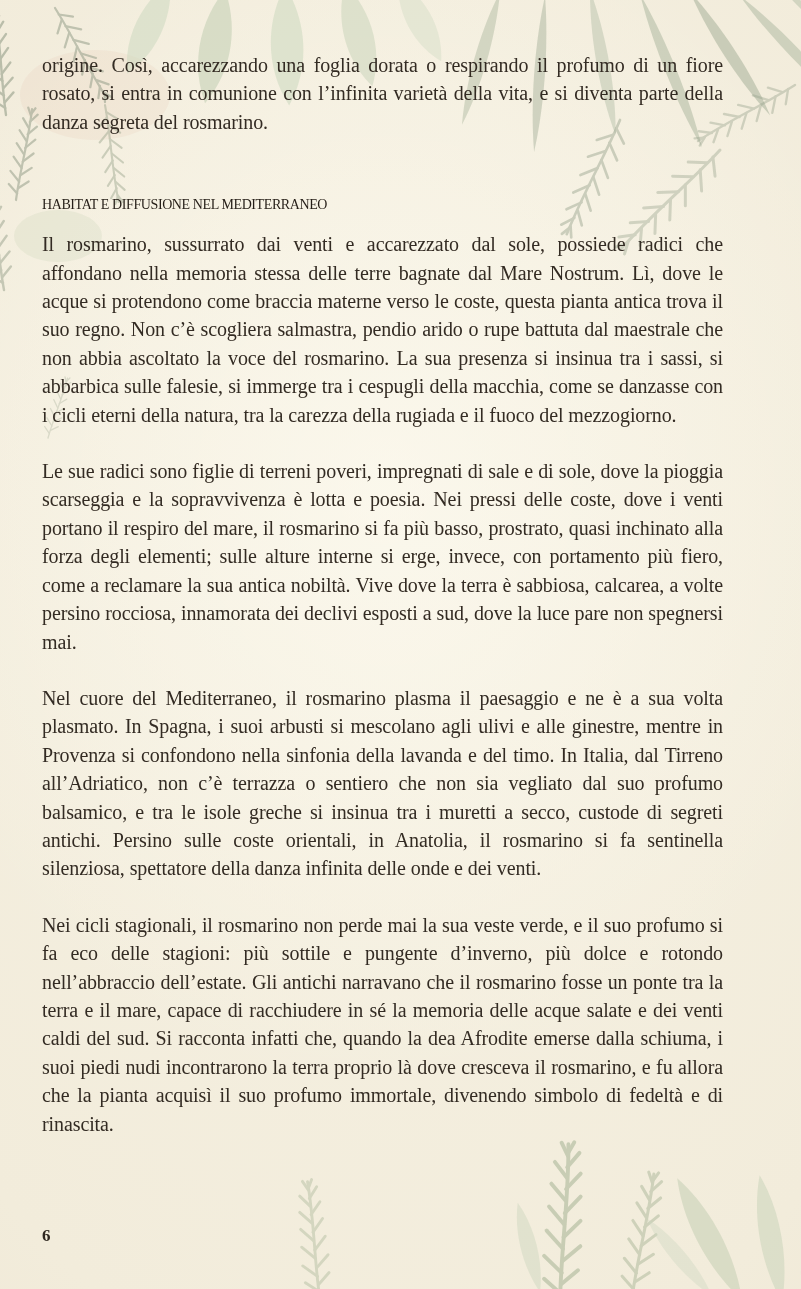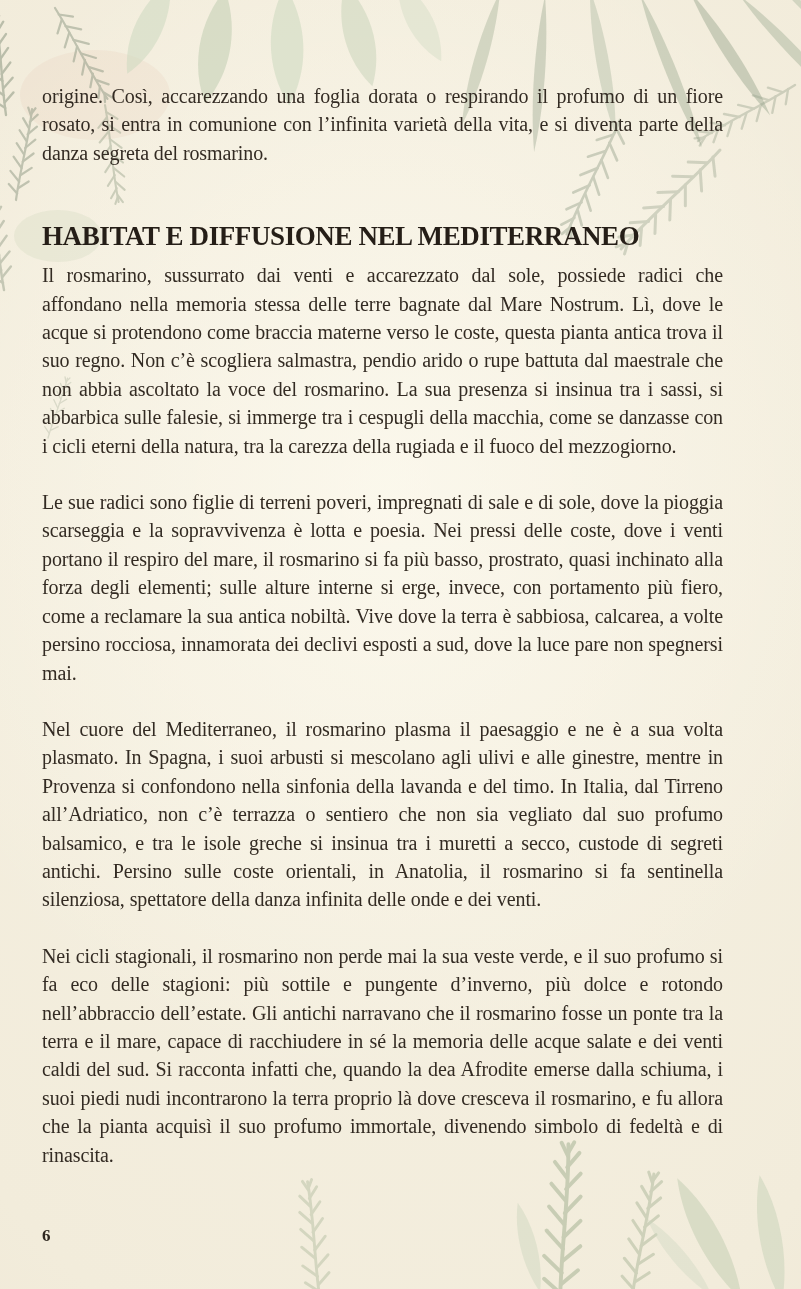--- a/index.html
+++ b/index.html
@@ -9,31 +9,31 @@
     margin:0 auto;
     overflow:hidden;
     background:
       radial-gradient(90% 65% at 48% 38%, rgba(255,253,244,.55), rgba(255,253,244,0) 72%),
       radial-gradient(150% 130% at 50% 44%, #f6f1e2 0%, #f2ecdb 50%, #eadfc9 100%);
     font-family:"Liberation Serif", serif;
     color:#332b23;
   }
   .bg{position:absolute;left:0;top:0;width:801px;height:1289px;pointer-events:none;}
   .content{
-    position:absolute;left:42px;top:16px;width:681px;padding-top:66px;
+    position:absolute;left:42px;top:1px;width:681px;padding-top:50px;
   }
   .body-text{
     font-size:20px;line-height:28.4px;
     text-align:justify;text-justify:inter-word;
     hyphens:auto;-webkit-hyphens:auto;
     letter-spacing:-0.1px;
     margin:0 0 28px 0;
   }
   .section-heading{
-    font-size:27px;line-height:30px;font-weight:bold;
+    font-size:14px;line-height:30px;font-weight:normal;
     letter-spacing:-0.4px;
     color:#251e17;
     margin:54px 0 10px 0;
   }
   .page-number{
     position:absolute;left:42px;top:1226px;
     font-size:17px;font-weight:bold;color:#2e2720;
   }
 </style>
 </head>

